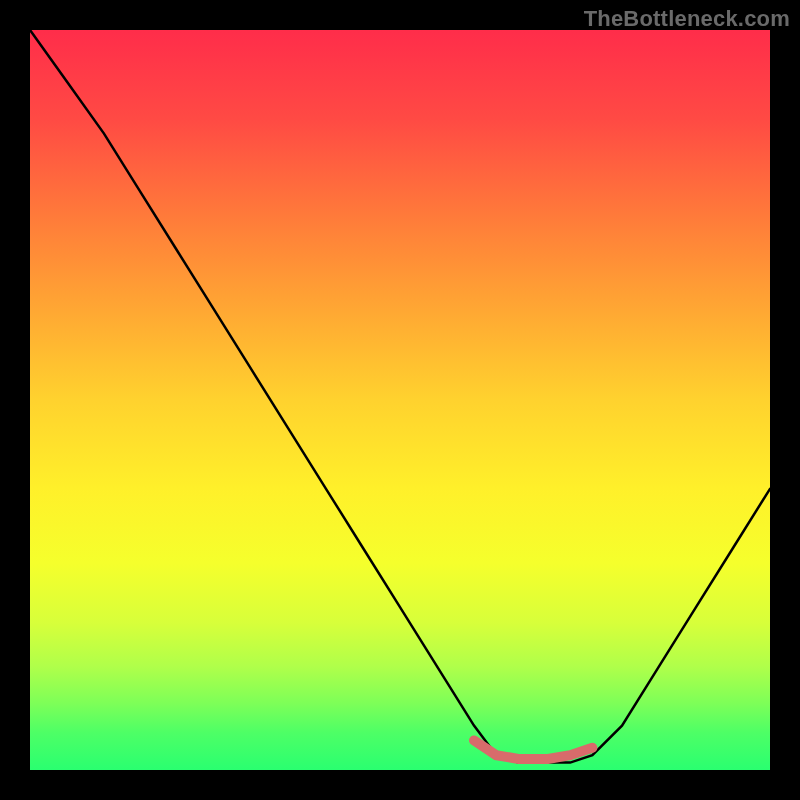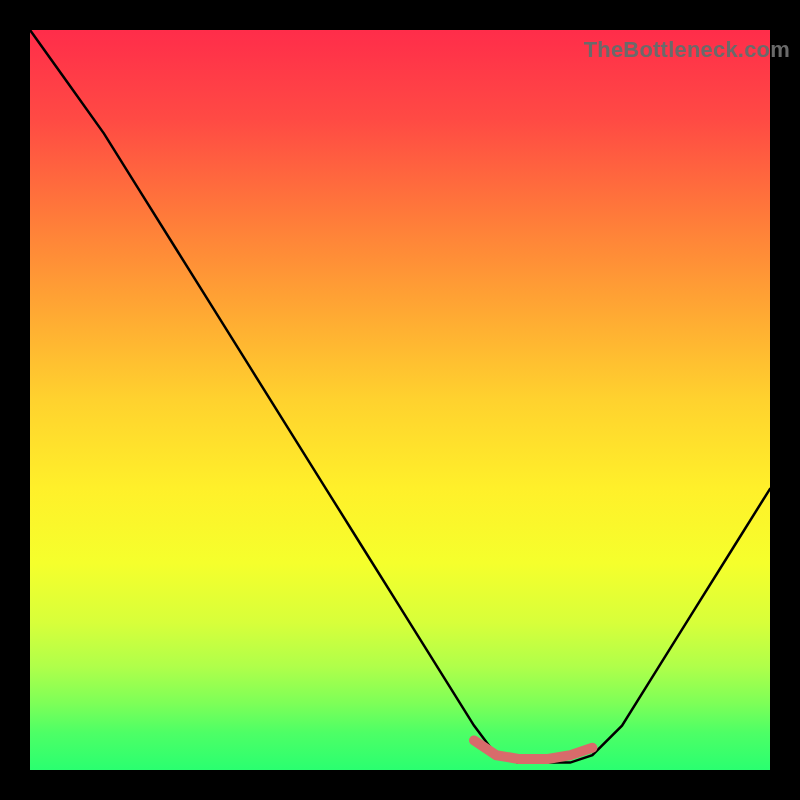--- a/index.html
+++ b/index.html
@@ -27,21 +27,20 @@
   .watermark {
     position: absolute;
     top: 6px;
     right: 10px;
     font-family: Arial, Helvetica, sans-serif;
     font-size: 22px;
     font-weight: 600;
     color: #6a6a6a;
     letter-spacing: 0.2px;
     user-select: none;
-    margin-top: 31px;
   }
   svg.plot {
     position: absolute;
     left: 30px;
     top: 30px;
     width: 740px;
     height: 740px;
     overflow: visible;
   }
 </style>

